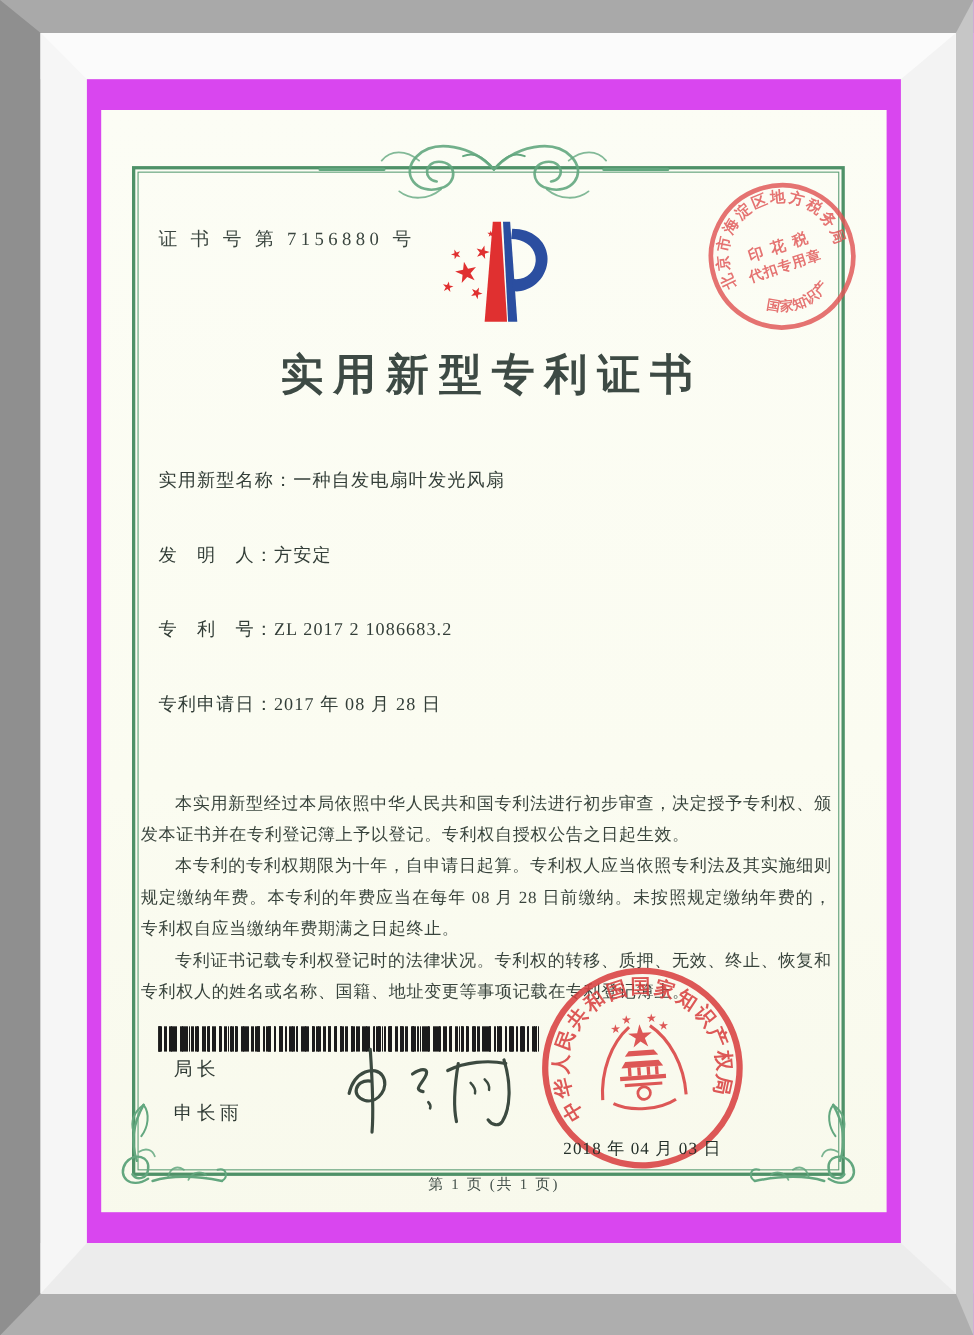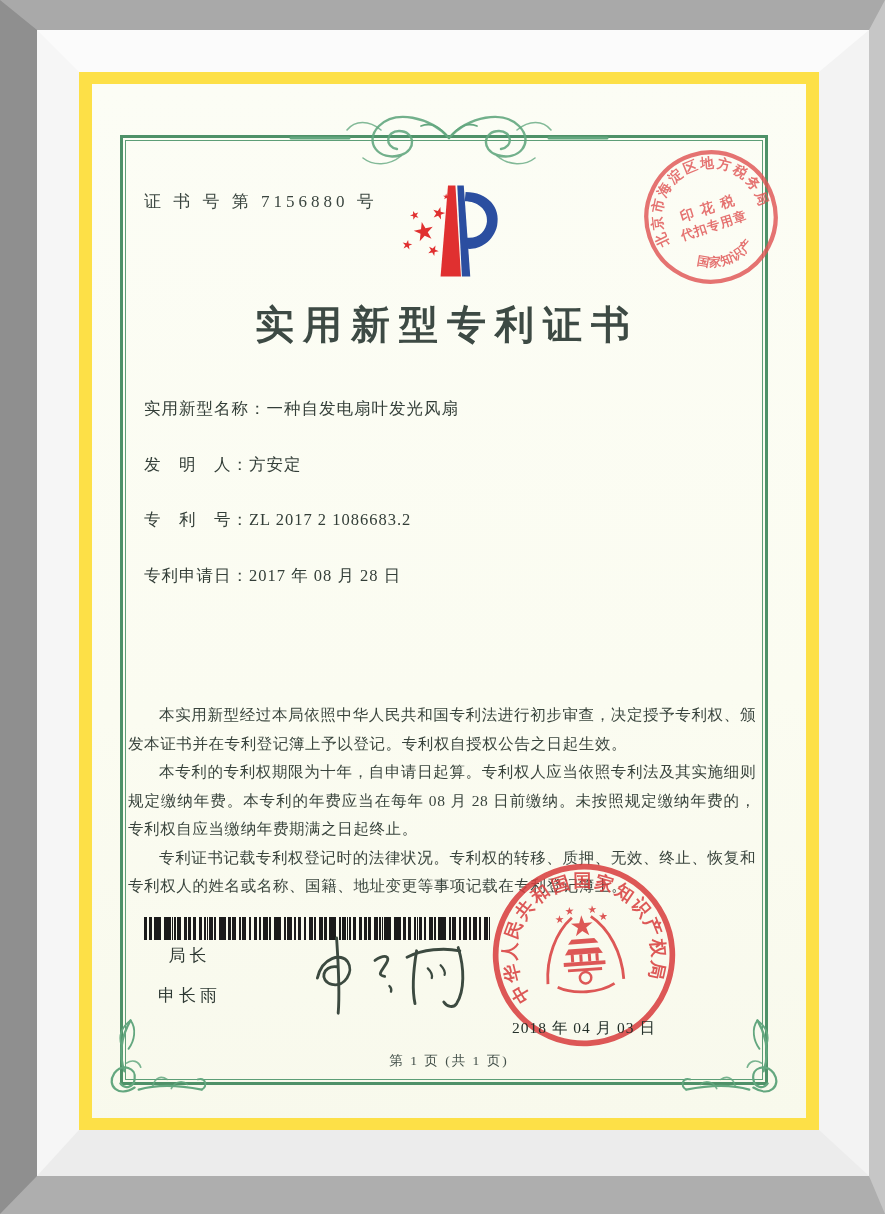--- a/index.html
+++ b/index.html
@@ -19,22 +19,22 @@
   .frame-white{
     width:100%;height:100%;box-sizing:border-box;
     border-style:solid;
     border-width:42px 50px 46px 42px;
     border-color:#fbfbfb #f3f3f3 #ececec #f6f6f6;
     box-shadow:inset 0 0 0 1px #e3e3e3;
     background:#fff;
   }
   .mat{
     width:100%;height:100%;box-sizing:border-box;
-    background:#fde047;
-    padding:12px 13px;
+    background:#d946ef;
+    padding:28px 13px;
   }
   .page{
     position:relative;width:100%;height:100%;
     background:linear-gradient(178deg,#fcfdf5 0%,#fbfcf1 60%,#f8f9ec 100%);
     color:#323d36;
   }
   
   .gborder{position:absolute;top:51px;left:28px;right:38px;bottom:33px;
     border:3px solid #4e9168;pointer-events:none;}
   .gborder-inner{position:absolute;inset:2px;border:1px solid #5d9e77;}
@@ -42,33 +42,33 @@
   .orn{position:absolute;pointer-events:none;color:#63a77f;}
   .orn-top{left:50%;margin-left:-160px;top:16px;width:320px;height:76px;}
   .orn-bl{left:8px;bottom:6px;width:112px;height:112px;}
   .orn-br{right:18px;bottom:6px;width:112px;height:112px;transform:scaleX(-1);}
   
   .cert-no{position:absolute;left:52px;top:106px;font-size:17px;letter-spacing:4px;color:#3a453f;}
   .logo{position:absolute;left:297px;top:96px;width:118px;height:102px;}
   .title{position:absolute;left:16px;right:20px;top:214px;text-align:center;
     font-size:39px;font-weight:600;letter-spacing:9px;color:#3d4a44;}
   .fields{position:absolute;left:52px;top:314px;right:46px;font-size:16.5px;}
-  .field-row{height:55.5px;letter-spacing:1px;white-space:nowrap;}
+  .field-row{height:55.5px;letter-spacing:1px;white-space:nowrap;margin-top:12px;}
   .field-row .lab{color:#333e38;}
   .field-row .val{color:#333e38;}
   .paras{position:absolute;left:36px;right:50px;top:617px;font-size:15.5px;line-height:28.5px;
     text-align:justify;color:#39443d;letter-spacing:0.6px;}
   .paras p{margin:0;text-indent:2em;}
   .barcode{position:absolute;left:52px;top:833px;width:346px;height:23px;background-color:transparent;
     background-image:
       repeating-linear-gradient(90deg,#1b1b1b 0 2px,transparent 2px 5px),
       repeating-linear-gradient(90deg,#1b1b1b 0 1px,transparent 1px 7px),
       repeating-linear-gradient(90deg,#1b1b1b 0 3px,transparent 3px 11px);
   }
-  .issuer{position:absolute;left:66px;top:852px;font-size:17px;letter-spacing:4px;line-height:40px;color:#2f3a34;text-align:center;}
+  .issuer{position:absolute;left:66px;top:852px;font-size:17px;letter-spacing:4px;line-height:40px;color:#2f3a34;}
   .signature{position:absolute;left:183px;top:846px;width:232px;height:88px;}
   .seal{position:absolute;left:397px;top:776px;width:190px;height:190px;transform:rotate(-4deg);}
   .seal-date{position:absolute;left:392px;top:934px;width:200px;text-align:center;
     font-size:15.5px;color:#24302a;letter-spacing:1px;z-index:5;}
   .footer{position:absolute;left:0;right:0;top:968px;text-align:center;font-size:13.5px;
     letter-spacing:2px;color:#43504a;}
   .tax-stamp{position:absolute;left:543px;top:57px;width:152px;height:152px;transform:rotate(-18deg);}
   svg{display:block;}
 </style>
 </head>

